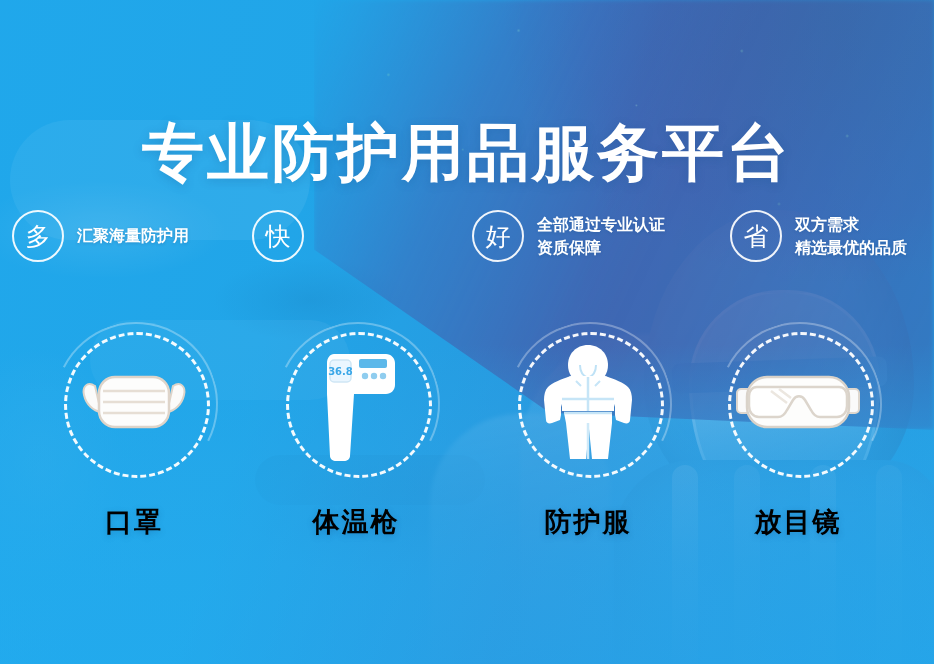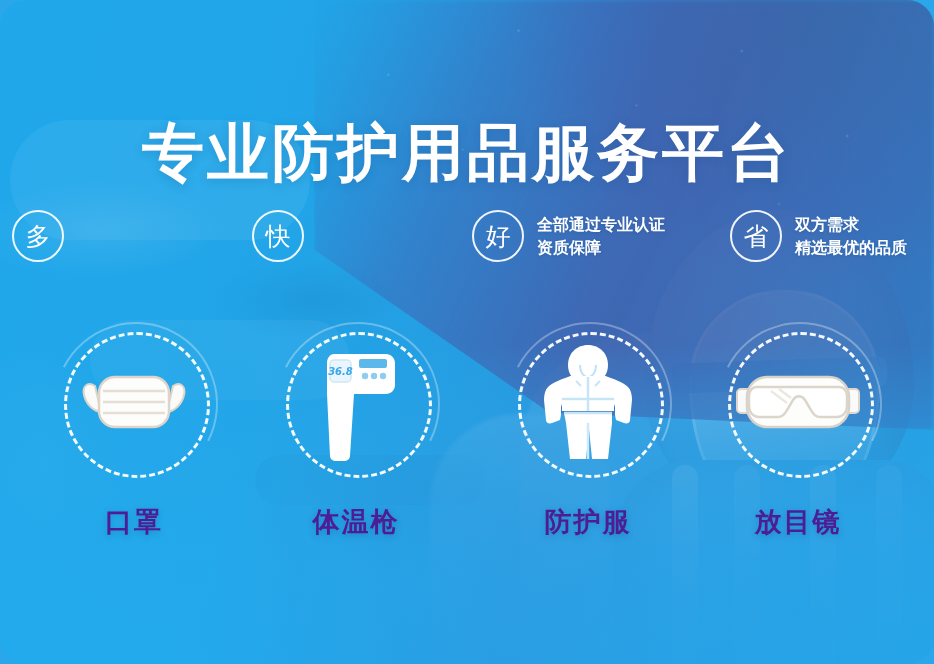--- a/index.html
+++ b/index.html
@@ -4,21 +4,20 @@
 <style>
   html,body{margin:0;padding:0;}
   body{
     width:934px;height:664px;overflow:hidden;
     font-family:"Liberation Sans","DejaVu Sans",sans-serif;
     background:#2aa7ea;
   }
   .banner{
     position:relative;width:934px;height:664px;overflow:hidden;
     background:#22a5e8;
-    border-radius:27px;
   }
 
   
   .bg-layer{position:absolute;inset:0;}
 
   
   .bg-machines{
     position:absolute;left:-20px;top:0;width:560px;height:664px;
     background:
       linear-gradient(100deg, rgba(255,255,255,.10) 0 4px, transparent 4px 40px),
@@ -155,40 +154,40 @@
 
   
   .products{position:absolute;left:0;top:322px;width:934px;height:230px;}
   .product{position:absolute;width:220px;text-align:center;top:0;}
   .product.p1{left:24px;}
   .product.p2{left:246px;}
   .product.p3{left:478px;}
   .product.p4{left:688px;text-align:center;}
 
   .p-circle{
-    position:relative;width:160px;height:160px;margin:0 auto;font-style:italic;
+    position:relative;width:160px;height:160px;margin:0 auto;
   }
   .dashed{
     position:absolute;left:10px;top:10px;width:140px;height:140px;
     border-radius:50%;
     border:3px dashed rgba(255,255,255,.95);
   }
   .arc{
     position:absolute;left:0;top:0;width:160px;height:160px;
     border-radius:50%;
     border:2px solid rgba(255,255,255,.30);
     border-left-color:transparent;border-bottom-color:transparent;
     transform:rotate(-18deg);
   }
   .icon-wrap{
     position:absolute;left:0;top:0;width:160px;height:160px;
     display:flex;align-items:center;justify-content:center;
   }
   .p-label{
-    margin-top:22px;color:#4c1d95;font-size:27px;font-weight:bold;letter-spacing:2px;
+    margin-top:22px;color:#000000;font-size:27px;font-weight:bold;letter-spacing:2px;
     text-shadow:0 2px 6px rgba(20,80,140,.30);
     font-family:"DejaVu Sans","Liberation Sans",sans-serif;
   }
 </style>
 </head>
 <body>
 
 <div class="banner">
 
   <div class="bg-layer">
@@ -214,20 +213,21 @@
 
   <div class="content">
 
     <div class="title">专业防护用品服务平台</div>
 
     <div class="features">
 
       <div class="feature f1">
         <div class="f-circle">多</div>
         <div class="f-text">
+          <div>汇聚海量防护用</div>
         </div>
       </div>
 
       <div class="feature f2">
         <div class="f-circle">快</div>
       </div>
 
       <div class="feature f3">
         <div class="f-circle">好</div>
         <div class="f-text">

